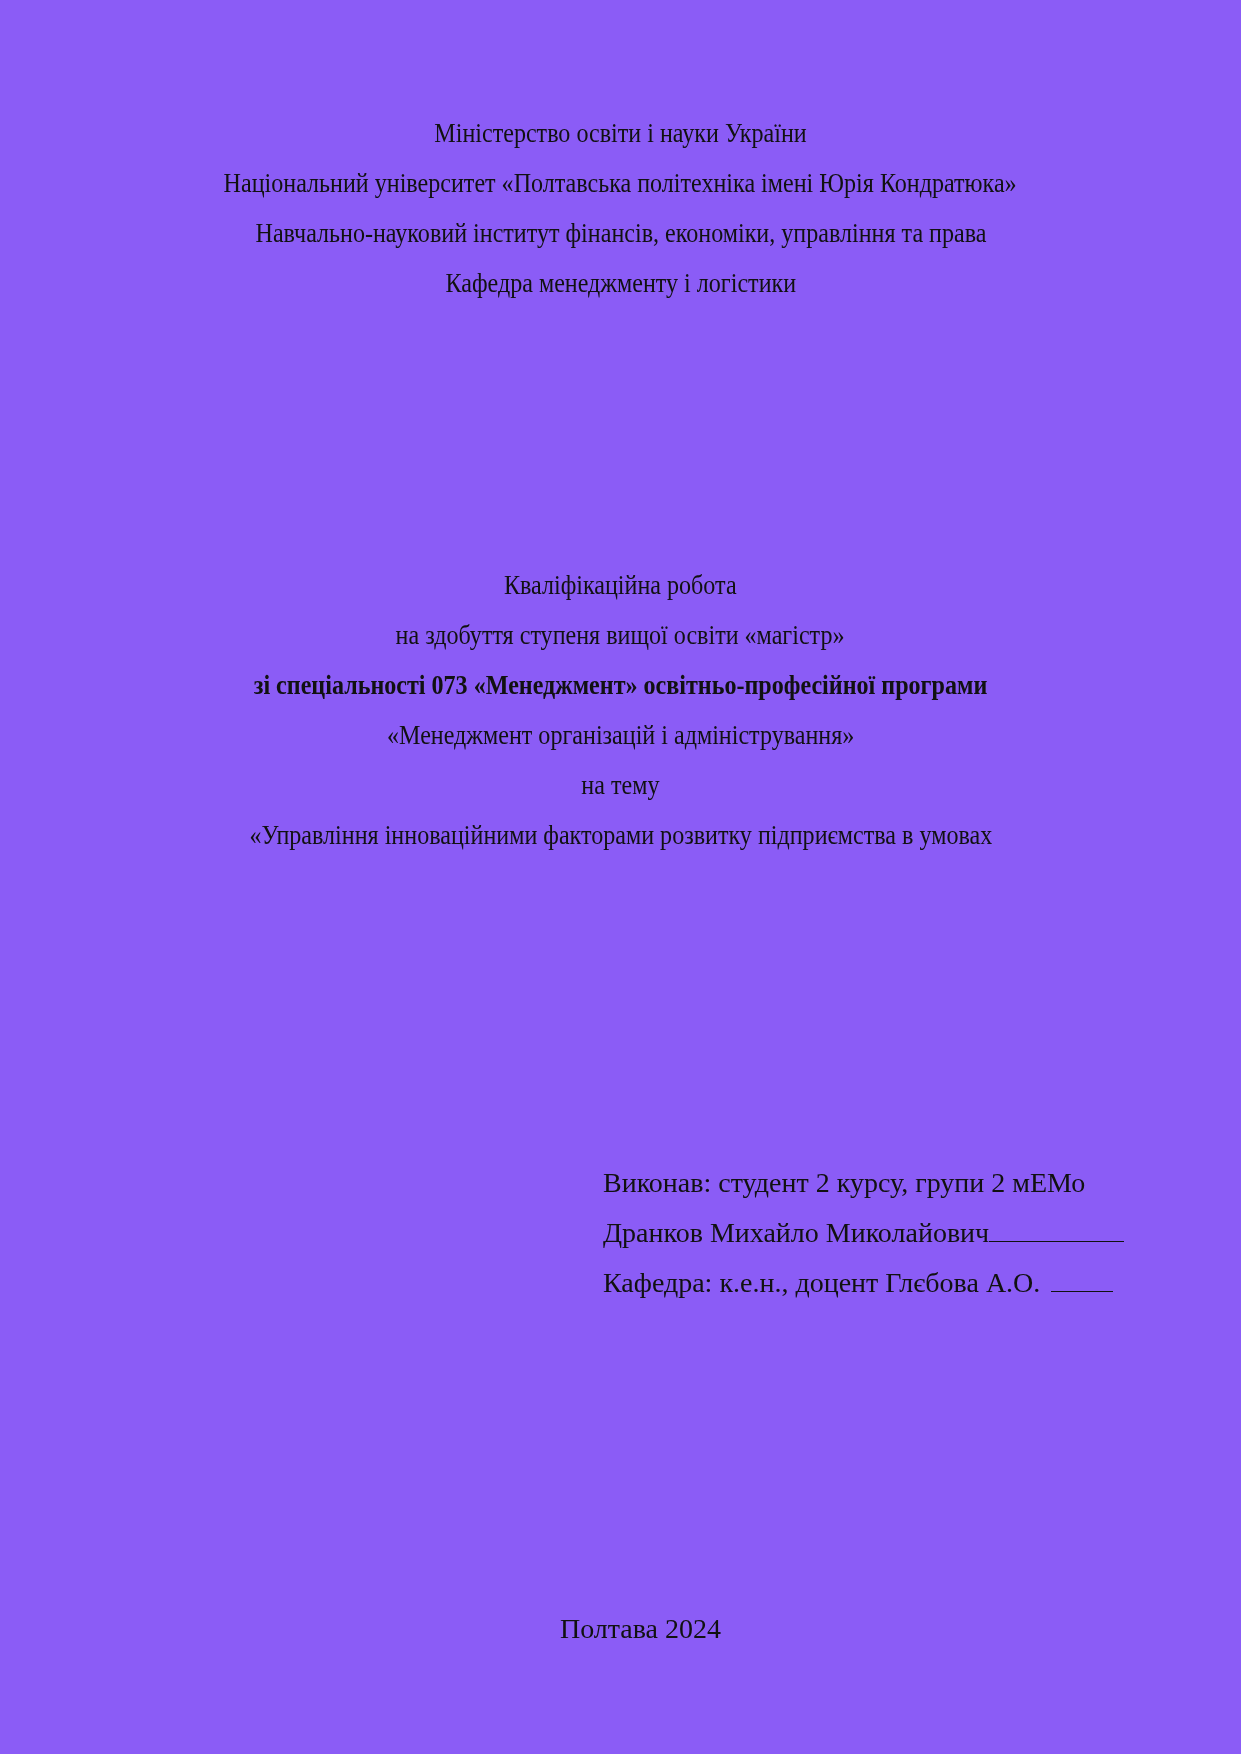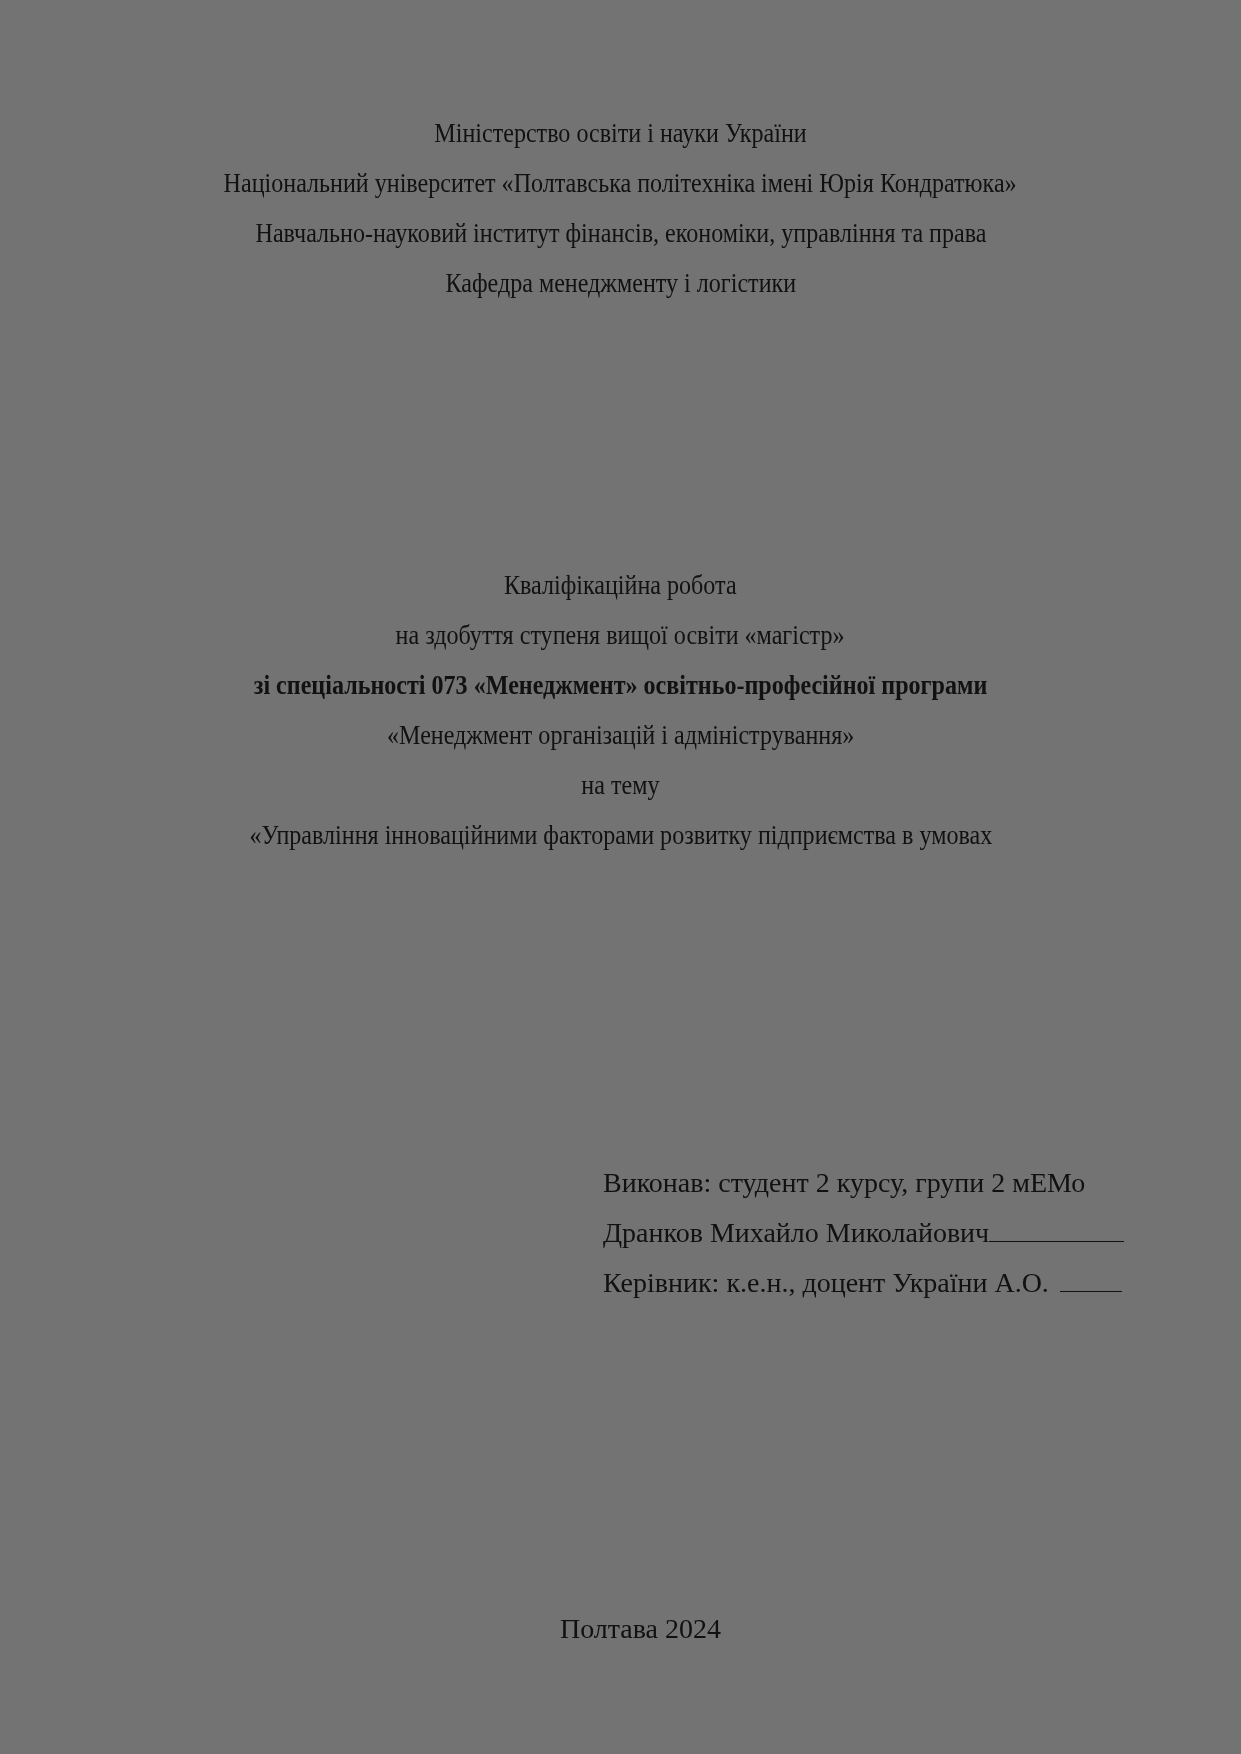--- a/index.html
+++ b/index.html
@@ -13,21 +13,21 @@
       position: relative;
       overflow: hidden;
       font-family: "Liberation Serif", "DejaVu Serif", serif;
       color: #111111;
     }
     .page {
       position: absolute;
       left: 0; top: 0;
       width: 1241px;
       height: 1754px;
-      background: #737373;
+      background: #8b5cf6;
     }
     .line {
       position: absolute;
       left: 0;
       width: 1241px;
       text-align: center;
       font-size: 28px;
       line-height: 34px;
       white-space: nowrap;
     }
@@ -96,21 +96,21 @@
     <span class="condensed">«Управління інноваційними факторами розвитку підприємства в умовах</span>
   </div>
 
   <div class="sig" style="top:1166px;">
     <span>Виконав: студент 2 курсу, групи 2 мЕМо</span>
   </div>
   <div class="sig" style="top:1216px;">
     <span>Дранков Михайло Миколайович</span><span class="blank" style="width:135px;"></span>
   </div>
   <div class="sig" style="top:1266px;">
-    <span>Керівник: к.е.н., доцент України А.О.</span>
+    <span>Кафедра: к.е.н., доцент Глєбова А.О.</span>
     <span class="blank" style="width:62px; margin-left:4px;"></span>
   </div>
 
   <div class="footer" style="top:1612px;">
     <span>Полтава 2024</span>
   </div>
 
 </div>
 
 </body></html>

